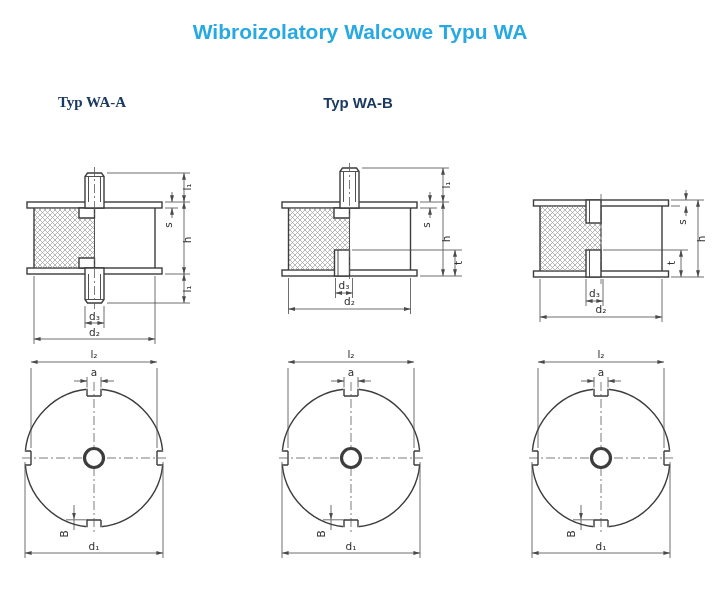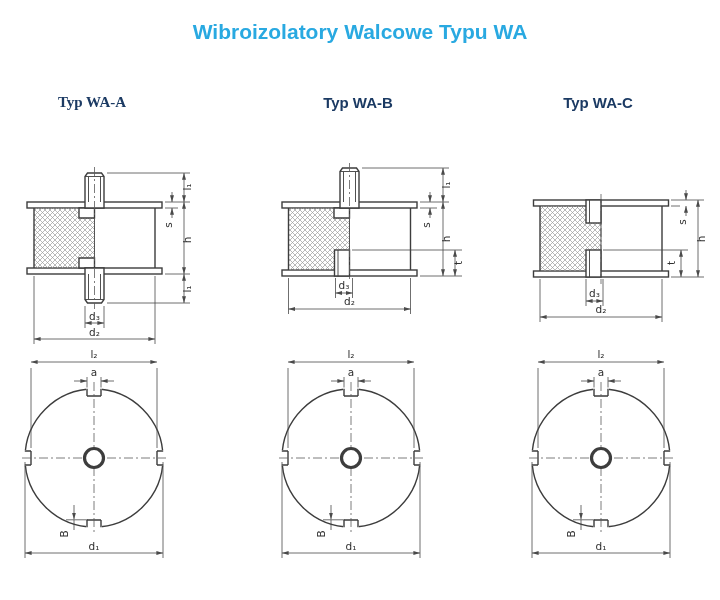--- a/index.html
+++ b/index.html
@@ -20,21 +20,20 @@
   text.dim { font-family:"DejaVu Sans", sans-serif; font-size:10.5px; fill:#2f2f2f; }
 </style>
 </head>
 <body>
 
 <div id="page">
 
   <div class="title">Wibroizolatory Walcowe Typu WA</div>
   <div class="subtitle" id="sub-a">Typ WA-A</div>
   <div class="subtitle" id="sub-b">Typ WA-B</div>
-  <div class="subtitle" id="sub-c">Typ WA-C</div>
 
   <svg width="720" height="600" viewBox="0 0 720 600">
     <defs>
       <pattern id="hatch" width="5" height="5" patternUnits="userSpaceOnUse">
         <path d="M0,5 L5,0 M0,0 L5,5" stroke="#9b9b9b" stroke-width="0.7"></path>
       </pattern>
       <marker id="ar" markerWidth="9" markerHeight="6" refX="8.3" refY="3" orient="auto">
         <path d="M0,0.5 L8.3,3 L0,5.5 z" fill="#4a4a4a"></path>
       </marker>
       <marker id="arس" markerWidth="9" markerHeight="6" refX="8.3" refY="3" orient="auto-start-reverse">

